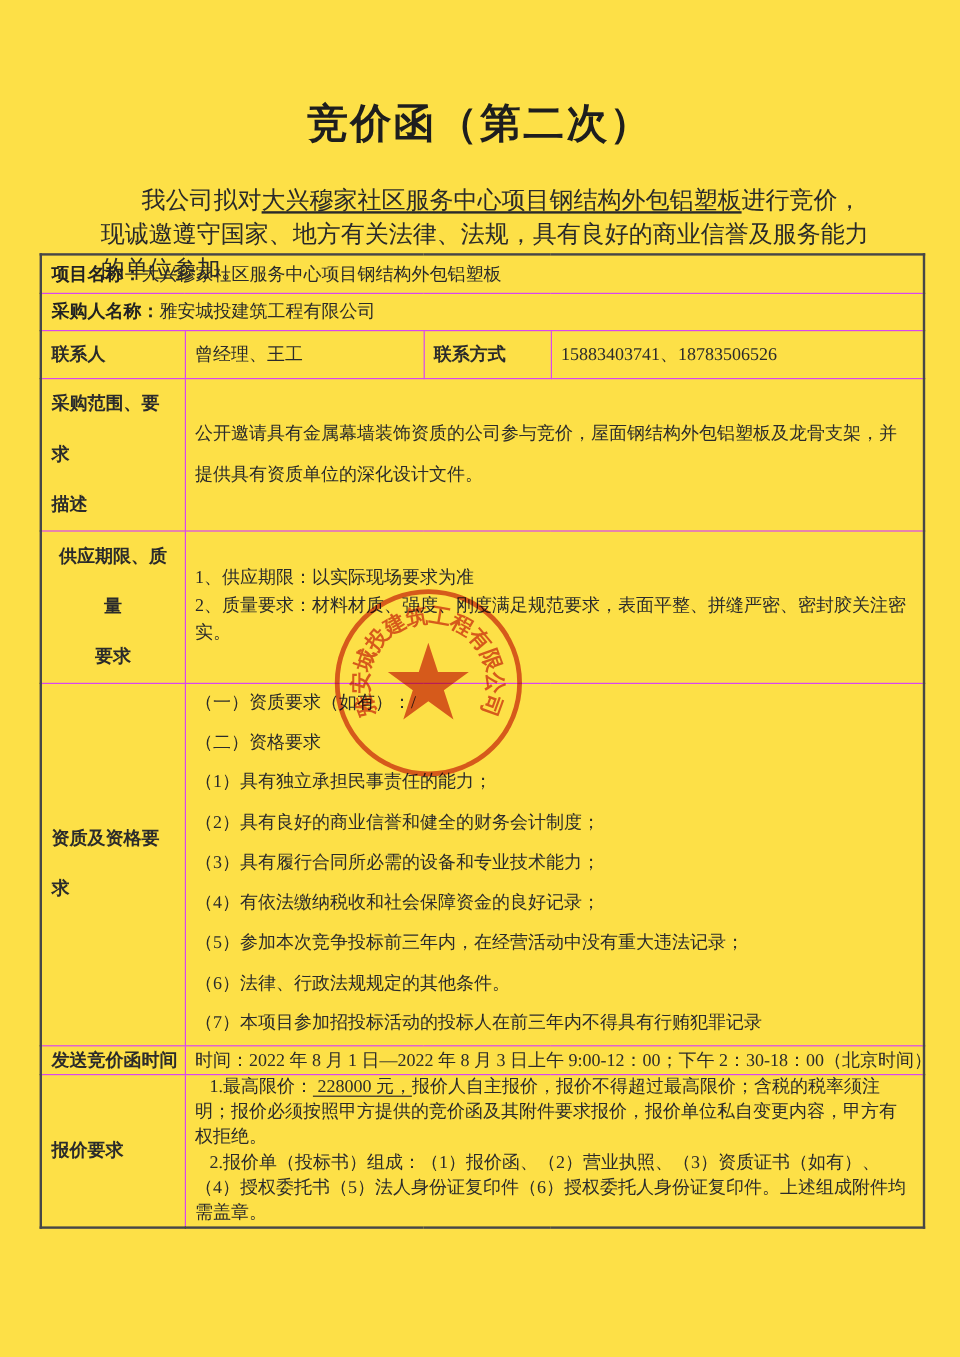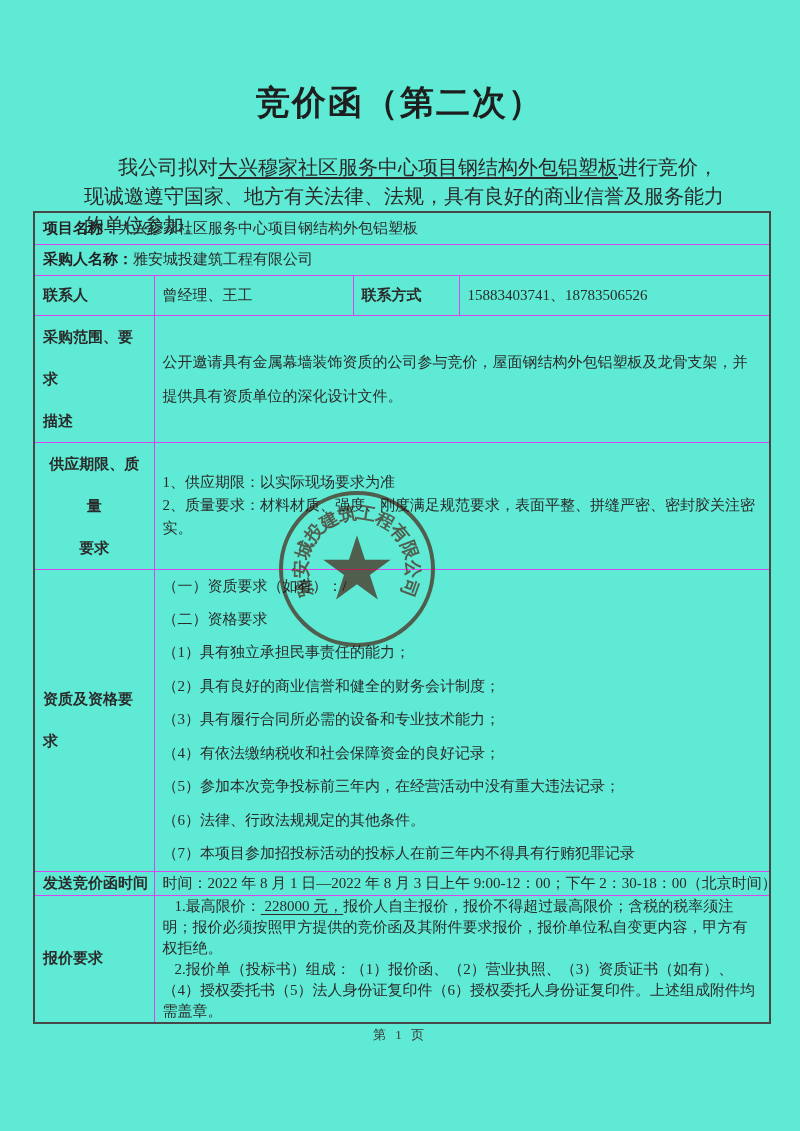--- a/index.html
+++ b/index.html
@@ -1,18 +1,18 @@
 <!DOCTYPE html>
 <html><head>
 <meta charset="utf-8">
 <style>
   html,body{margin:0;padding:0;background:#e8e8e8;}
   .page{
     position:relative;width:800px;height:1131px;margin:0 auto;
-    background:#5eead4;overflow:hidden;
+    background:#fde047;overflow:hidden;
     font-family:"Liberation Serif","DejaVu Serif",serif;color:#262626;
   }
   .title{
     position:absolute;top:80px;left:0;width:100%;text-align:center;
     font-size:34px;font-weight:bold;letter-spacing:2px;color:#1e1e1e;
   }
   .intro{
     position:absolute;top:133px;left:84px;width:640px;
     font-size:20px;line-height:29px;text-indent:34px;color:#2a2a2a;
   }
@@ -157,15 +157,14 @@
         <span class="stamp-char" style="transform: rotate(-10deg) translate(0px, -57px);">筑</span>
         <span class="stamp-char" style="transform: rotate(10deg) translate(0px, -57px);">工</span>
         <span class="stamp-char" style="transform: rotate(30deg) translate(0px, -57px);">程</span>
         <span class="stamp-char" style="transform: rotate(50deg) translate(0px, -57px);">有</span>
         <span class="stamp-char" style="transform: rotate(70deg) translate(0px, -57px);">限</span>
         <span class="stamp-char" style="transform: rotate(90deg) translate(0px, -57px);">公</span>
         <span class="stamp-char" style="transform: rotate(110deg) translate(0px, -57px);">司</span>
       </div>
   </div>
 
-  <div class="footer">第 1 页</div>
 
 </div>
 
 </body></html>

